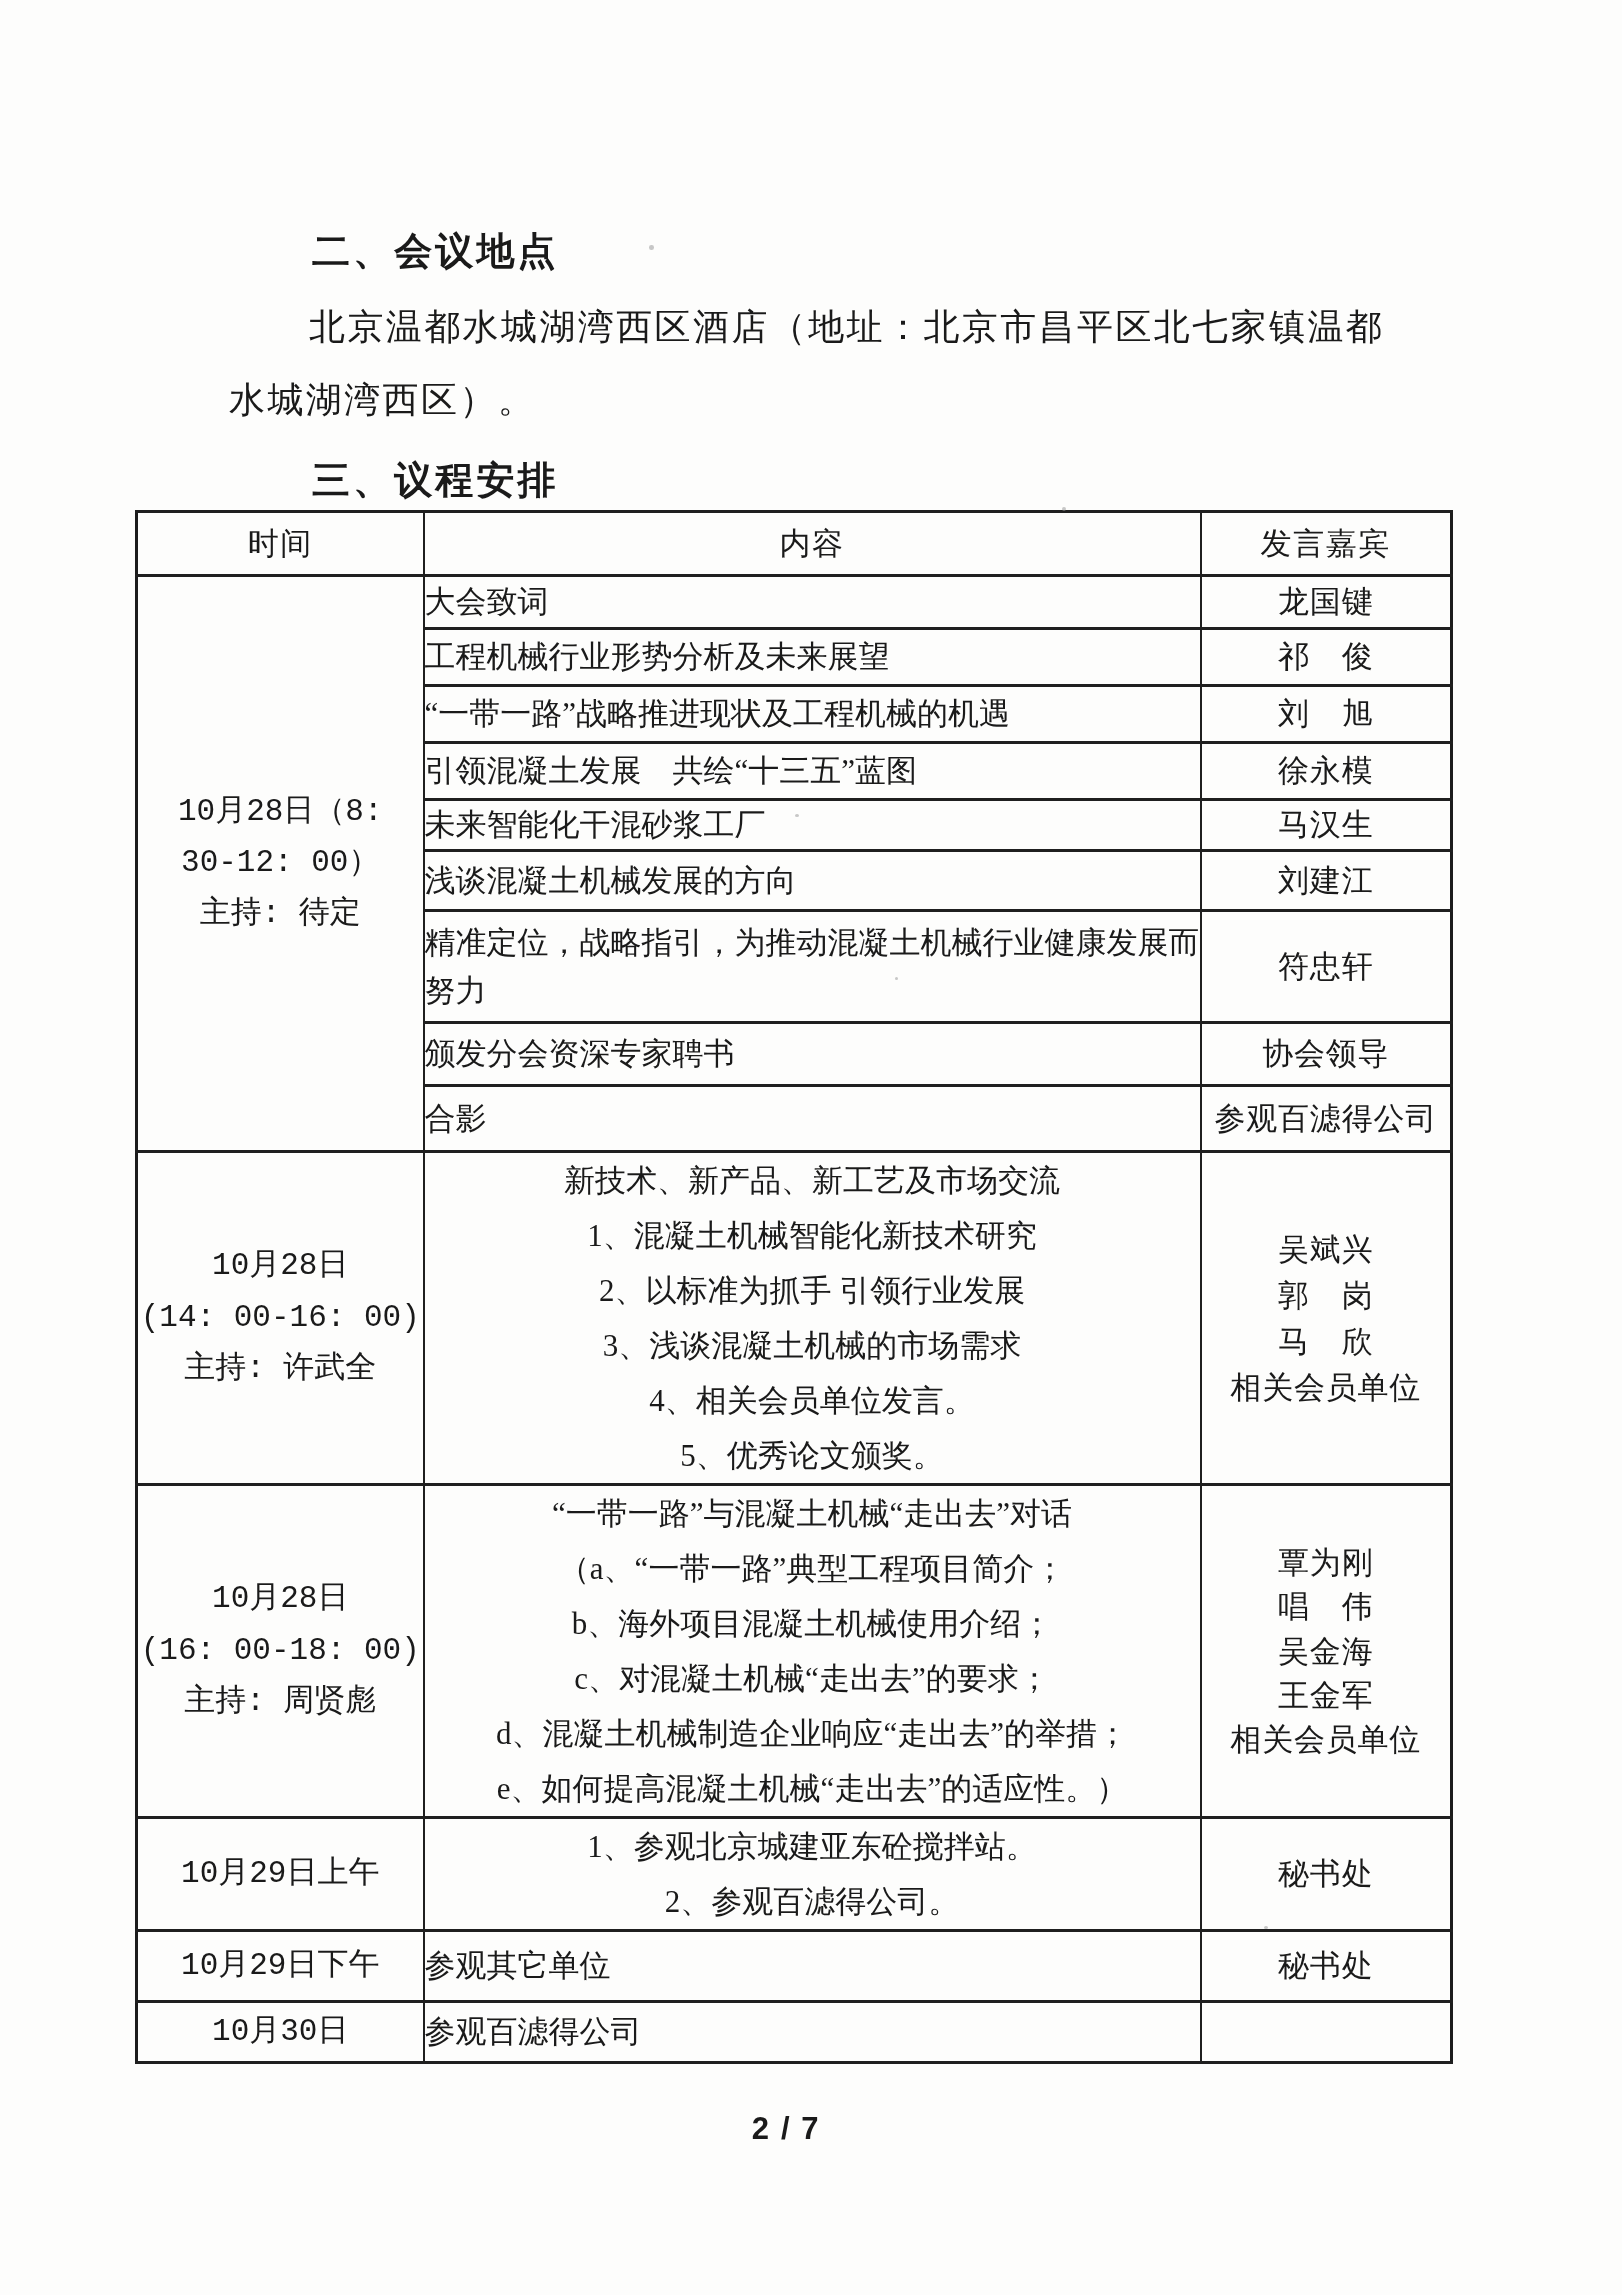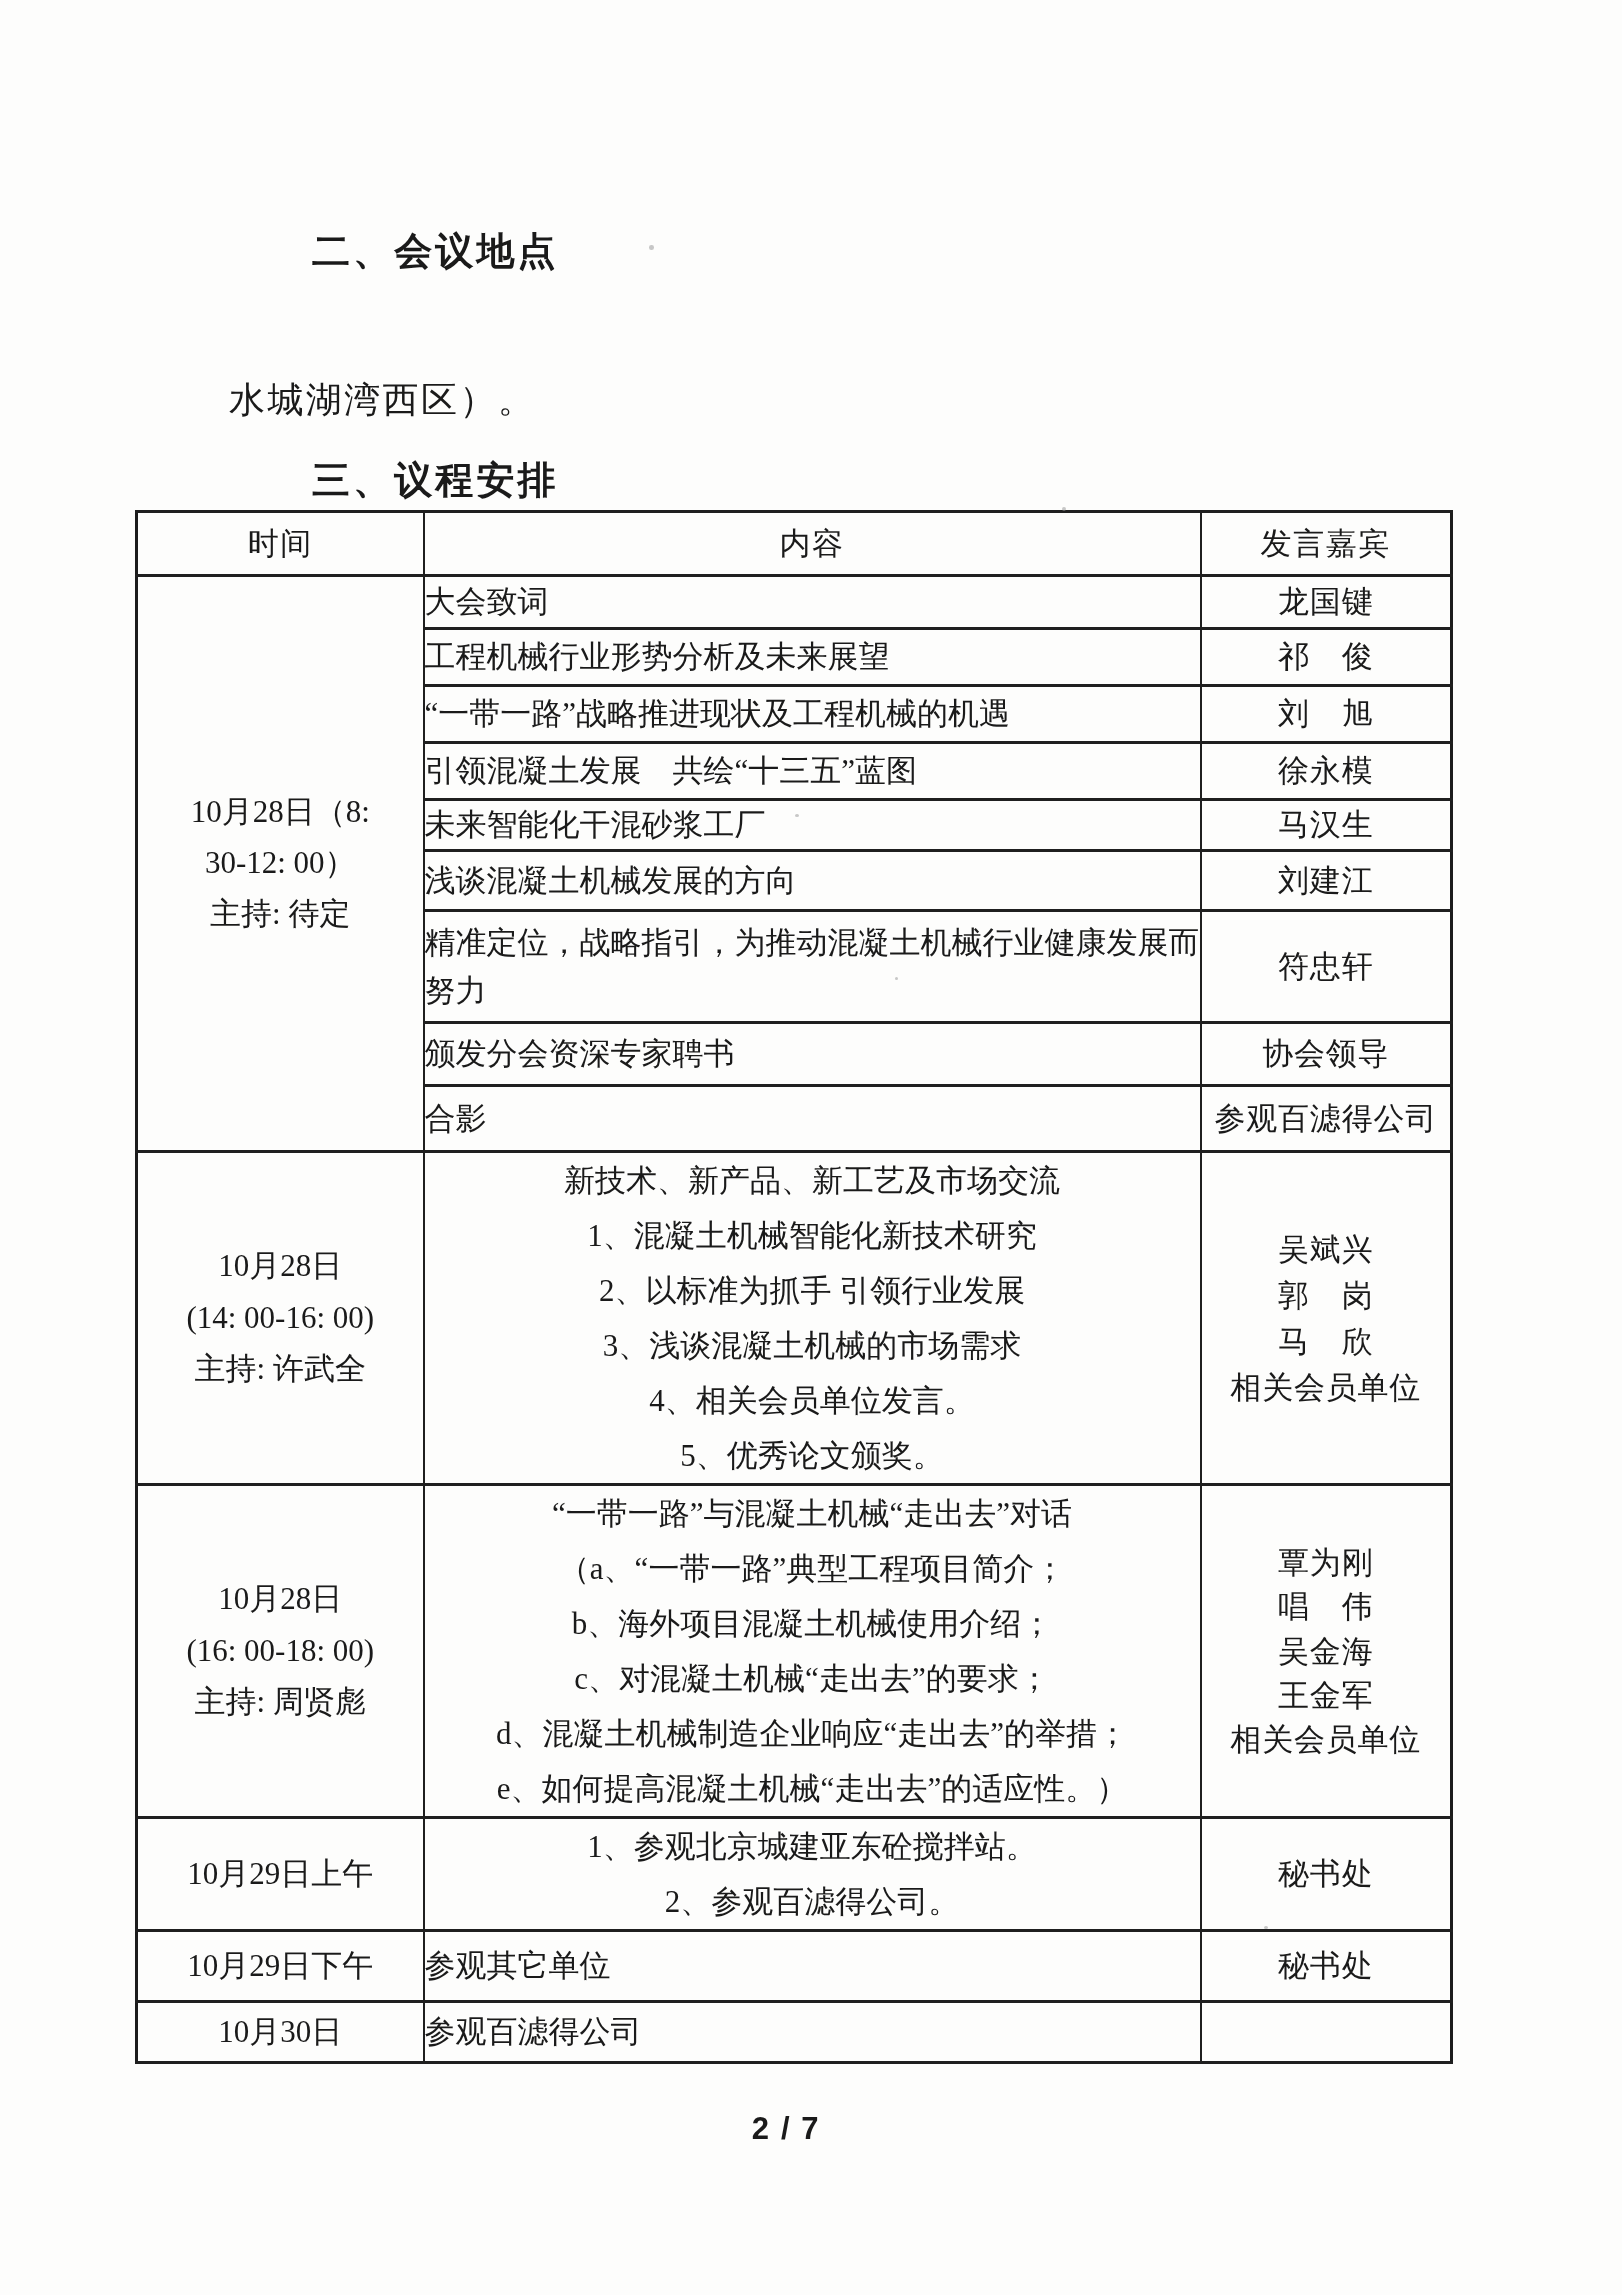--- a/index.html
+++ b/index.html
@@ -50,21 +50,21 @@
   col.c-time{width:287px;}
   col.c-content{width:777px;}
   col.c-speaker{width:251px;}
 
   th.hdr{
     font-size:34px;font-weight:bold;text-align:center;letter-spacing:1.6px;
   }
   td.time{
     text-align:center;font-size:30px;line-height:1.25;
   }
-  td.time .tl{margin:12.6px 0;}
+  td.time .tl{margin:12.6px 0;font-family:Liberation Mono, monospace;}
   td.time-tight .tl{margin:0;}
   td.content{
     text-align:left;padding-left:20.4px;padding-right:9.4px;
     line-height:1.55;
   }
   td.content .cl{line-height:55px;text-align:center;}
   td.speaker{
     text-align:center;letter-spacing:0.8px;
   }
   td.speaker .sl{line-height:31px;}
@@ -100,20 +100,21 @@
   .s3{left:795px;top:814px;width:3.9px;height:3.1px;}
   .s4{left:895px;top:977px;width:3.1px;height:3.1px;}
   .s5{left:1264px;top:1926px;width:3.9px;height:3.1px;}
 </style>
 </head>
 <body>
 
 <div class="page">
 
   <div class="h2">二、会议地点</div>
+  <div class="para-l1">北京温都水城湖湾西区酒店（地址：北京市昌平区北七家镇温都</div>
   <div class="para-l2">水城湖湾西区）。</div>
   <div class="h3">三、议程安排</div>
 
   <table class="agenda">
     <colgroup>
       <col class="c-time">
         <col class="c-content">
         <col class="c-speaker">
     </colgroup>
     <tbody>

